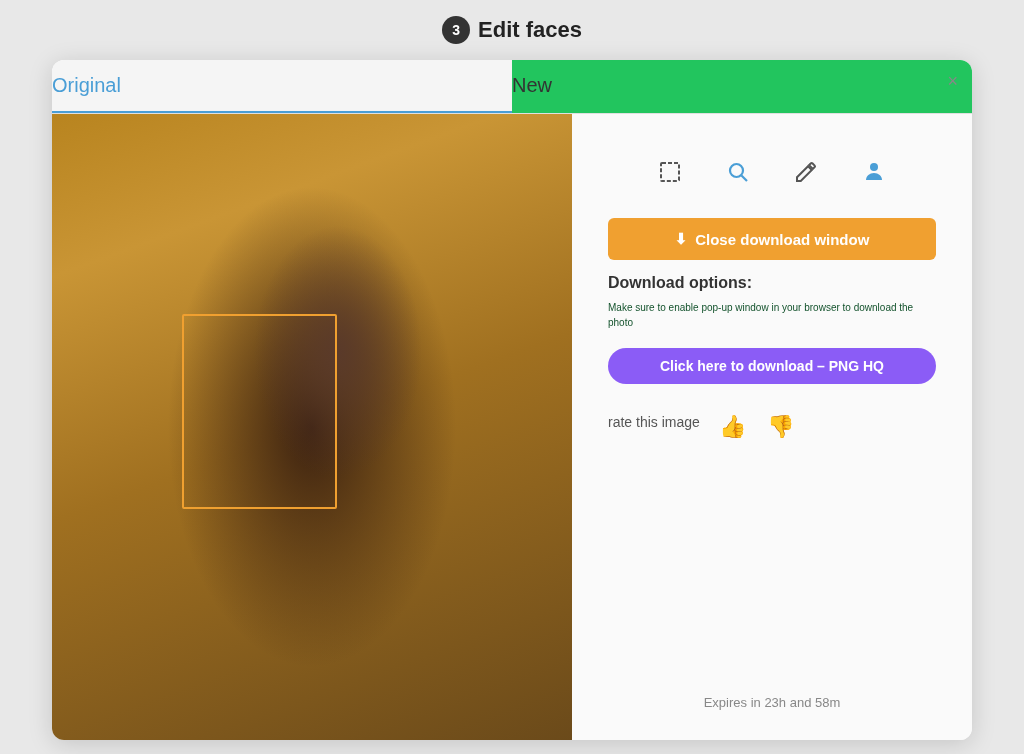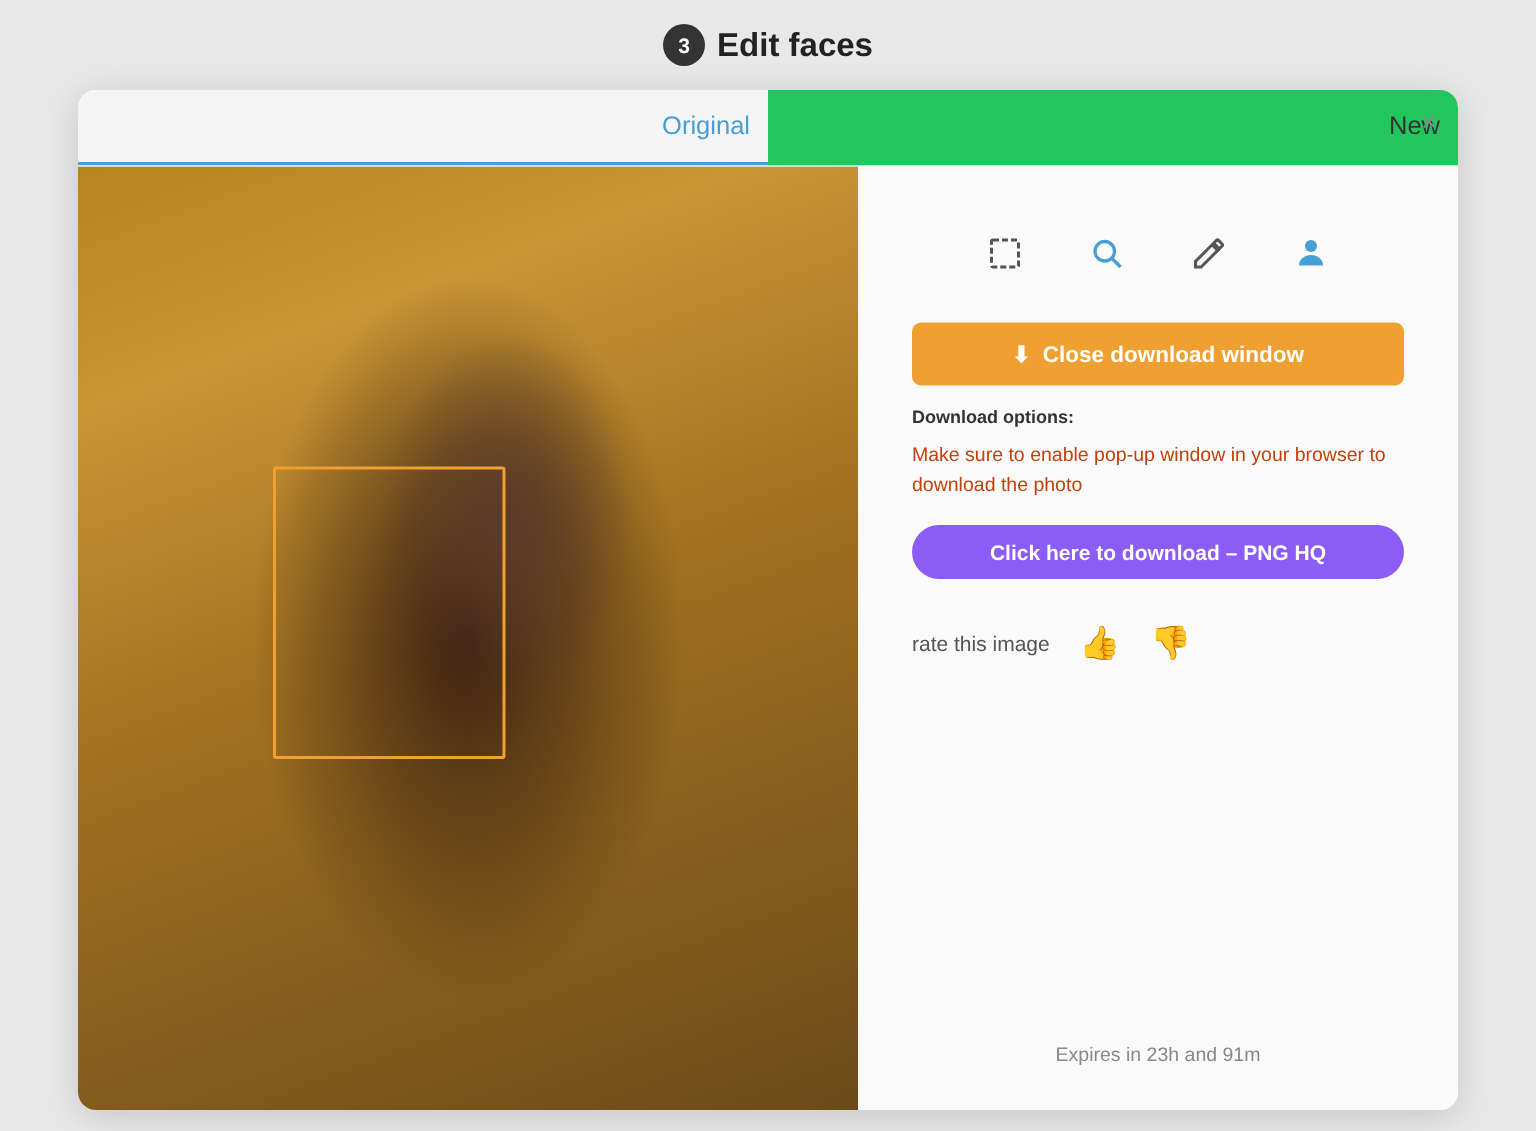--- a/index.html
+++ b/index.html
@@ -44,23 +44,23 @@
       flex-direction: column;
       position: relative;
       overflow: hidden;
     }
     .modal-header {
       display: flex;
       border-bottom: 1px solid #e0e0e0;
     }
     .tab {
       flex: 1;
-      text-align: right;
-      padding: 14px 12px;
-      font-size: 17px;
+      text-align: left;
+      padding: 14px 0;
+      font-size: 20px;
       cursor: pointer;
       color: #555;
       border-bottom: 2px solid transparent;
     }
     .tab.active {
       color: #4a9ed6;
       border-bottom: 2px solid #4a9ed6;
       background: #f5f5f5;
     }
     .tab.inactive {
@@ -144,46 +144,45 @@
       font-weight: 600;
       cursor: pointer;
       display: flex;
       align-items: center;
       justify-content: center;
       gap: 8px;
       width: 100%;
       margin-bottom: 14px;
     }
     .download-options-label {
-      font-size: 12px;
+      font-size: 16px;
       font-weight: 600;
       color: #333;
       margin-bottom: 8px;
     }
     .download-instructions {
-      font-size: 13px;
-      color: #c2410c;
+      font-size: 10px;
+      color: #14532d;
       line-height: 1.5;
       margin-bottom: 18px;
     }
     .download-png-btn {
       background: #8b5cf6;
       color: #fff;
       border: none;
       border-radius: 20px;
       padding: 10px 22px;
       font-size: 14px;
       font-weight: 600;
       cursor: pointer;
       margin-bottom: 30px;
       display: inline-block;
     }
     .rating-row {
       display: flex;
-      align-items: center;
       gap: 20px;
       margin-bottom: 20px;
     }
     .rating-label {
       font-size: 14px;
       color: #555;
     }
     .thumb-btn {
       background: none;
       border: none;
@@ -272,16 +271,16 @@
         <button class="thumb-btn">
           <span>👍</span>
         </button>
         <button class="thumb-btn">
           <span>👎</span>
         </button>
       </div>
 
       <div class="spacer"></div>
 
-      <div class="expires-text">Expires in 23h and 91m</div>
+      <div class="expires-text">Expires in 23h and 58m</div>
     </div>
   </div>
 </div>
 
 </body></html>

